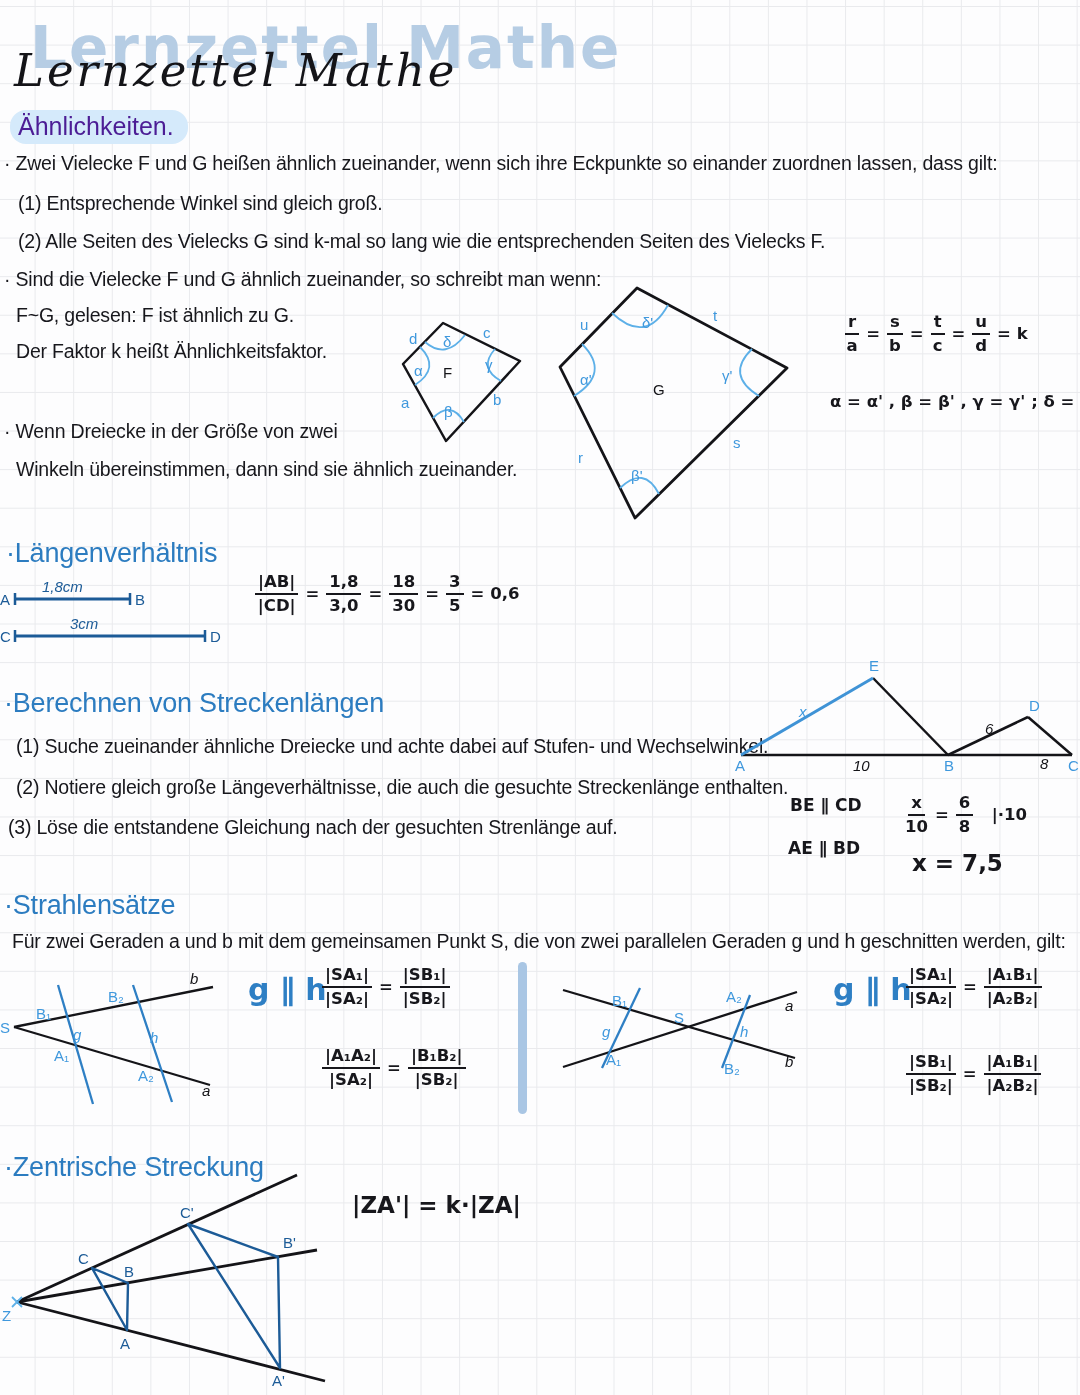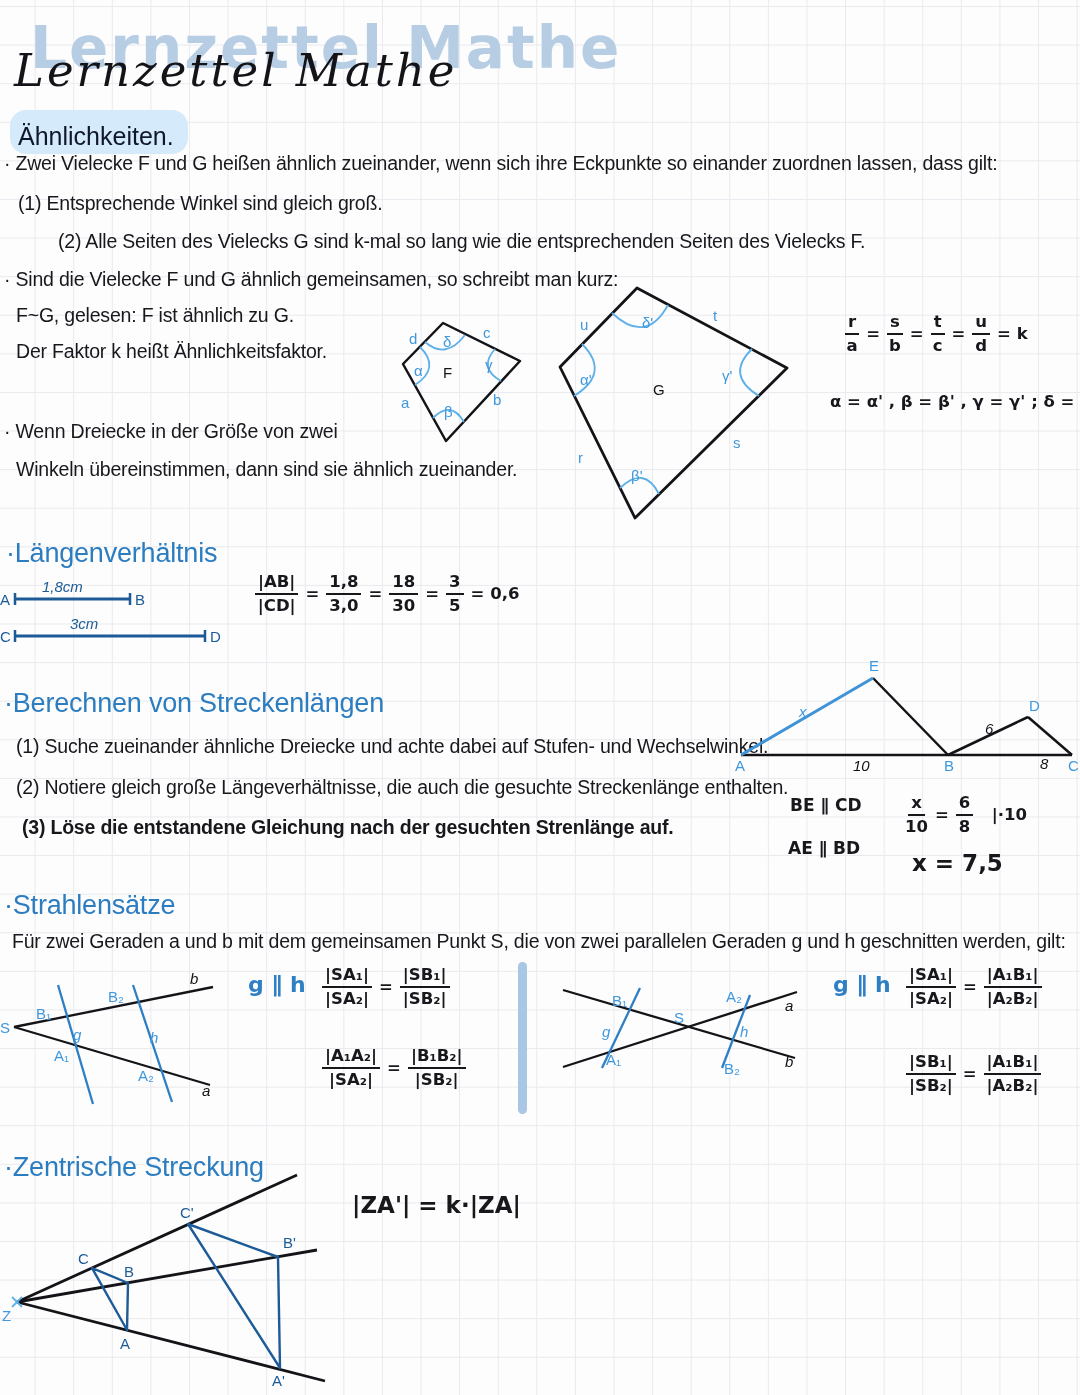--- a/index.html
+++ b/index.html
@@ -10,49 +10,49 @@
       linear-gradient(#e9eaed 1px, transparent 1px),
       linear-gradient(90deg,#e9eaed 1px, transparent 1px);
     background-size:38.6px 38.6px;
     background-position:-4px 6px;
     font-family:"Liberation Sans",sans-serif;
   }
   .hw{position:absolute;font-size:19.5px;color:#17171c;letter-spacing:-0.2px;white-space:nowrap;}
   .sec-h{position:absolute;font-size:27px;color:#2c7cc0;letter-spacing:-0.2px;white-space:nowrap;text-align:center;}
   .title-echo{position:absolute;font-family:"DejaVu Sans",sans-serif;font-weight:bold;font-size:58px;color:#b6cde4;letter-spacing:2px;white-space:nowrap;}
   .title-main{position:absolute;font-family:"DejaVu Serif",serif;font-style:italic;font-size:45px;color:#141418;letter-spacing:3px;white-space:nowrap;}
-  .hl-h{position:absolute;font-size:25px;color:#0f172a;background:#d5eafb;padding:12px 14px 3px 8px;border-radius:16px;white-space:nowrap;}
+  .hl-h{position:absolute;font-size:25px;color:#4c1d95;background:#d5eafb;padding:2px 14px 3px 8px;border-radius:16px;white-space:nowrap;}
   .formula{position:absolute;display:flex;align-items:center;color:#17171c;
     font-family:"DejaVu Sans",sans-serif;font-size:16.5px;font-weight:600;white-space:nowrap;}
   .frac{display:inline-flex;flex-direction:column;align-items:center;line-height:1.2;}
   .frac .num{border-bottom:2px solid currentColor;padding:0 3px 1px;}
   .frac .den{padding-top:1px;}
   .fx{margin:0 7px;white-space:pre;}
   .cond{position:absolute;font-family:"DejaVu Sans",sans-serif;font-size:17px;font-weight:600;color:#17171c;white-space:nowrap;}
-  .gh{position:absolute;font-family:"DejaVu Sans",sans-serif;font-size:22px;font-weight:600;color:#2e7fc4;white-space:nowrap;}
+  .gh{position:absolute;font-family:"DejaVu Sans",sans-serif;font-size:30px;font-weight:600;color:#2e7fc4;white-space:nowrap;}
   .divider{position:absolute;width:9px;height:152px;background:#a9c6e4;border-radius:5px;}
   svg{position:absolute;overflow:visible;}
   svg text{font-family:"Liberation Sans",sans-serif;}
   .tb{fill:#3f98dd;font-size:15px;}
   .tn{fill:#1c5b97;font-size:15px;}
   .tk{fill:#141418;font-size:15px;}
 </style>
 </head>
 <body>
 
 <div class="page">
 
   <div class="title-echo" style="left:30px;top:14px;">Lernzettel Mathe</div>
   <div class="title-main" style="left:14px;top:44px;">Lernzettel Mathe</div>
 
   <div class="hl-h" style="left:10px;top:110px;">Ähnlichkeiten.</div>
   <div class="hw" style="left:4px;top:152px;">· Zwei Vielecke F und G heißen ähnlich zueinander, wenn sich ihre Eckpunkte so einander zuordnen lassen, dass gilt:</div>
   <div class="hw" style="left:18px;top:192px;">(1) Entsprechende Winkel sind gleich groß.</div>
-  <div class="hw" style="left:18px;top:230px;margin-left:40px;">(2) Alle Seiten des Vielecks G sind k-mal so lang wie die entsprechenden Seiten des Vielecks F.</div>
-  <div class="hw" style="left:4px;top:268px;">· Sind die Vielecke F und G ähnlich gemeinsamen, so schreibt man kurz:</div>
+  <div class="hw" style="left:18px;top:230px;">(2) Alle Seiten des Vielecks G sind k-mal so lang wie die entsprechenden Seiten des Vielecks F.</div>
+  <div class="hw" style="left:4px;top:268px;">· Sind die Vielecke F und G ähnlich zueinander, so schreibt man wenn:</div>
   <div class="hw" style="left:16px;top:340px;">Der Faktor k heißt Ähnlichkeitsfaktor.</div>
   <div class="hw" style="left:16px;top:304px;">F~G, gelesen: F ist ähnlich zu G.</div>
   <div class="hw" style="left:4px;top:420px;">· Wenn Dreiecke in der Größe von zwei</div>
   <div class="hw" style="left:16px;top:458px;">Winkeln übereinstimmen, dann sind sie ähnlich zueinander.</div>
 
   <svg style="left:393px;top:310px;" width="140" height="140" viewBox="0 0 140 140">
     <polygon points="50,13 127,51 53,131 10,54" fill="none" stroke="#141418" stroke-width="2.5" stroke-linejoin="round"></polygon>
     <path d="M32,32 Q53,50 72,25" fill="none" stroke="#5db0e8" stroke-width="1.8"></path>
     <path d="M102,39 Q85,58 108,71" fill="none" stroke="#5db0e8" stroke-width="1.8"></path>
     <path d="M40,108 Q58,90 71,112" fill="none" stroke="#5db0e8" stroke-width="1.8"></path>
@@ -145,21 +145,21 @@
       <span class="frac">
         <span class="num">3</span>
         <span class="den">5</span>
       </span>
       <span class="fx">= 0,6</span>
     </div>
 
   <div class="sec-h" style="left:4px;top:688px;">·Berechnen von Streckenlängen</div>
   <div class="hw" style="left:16px;top:735px;">(1) Suche zueinander ähnliche Dreiecke und achte dabei auf Stufen- und Wechselwinkel.</div>
   <div class="hw" style="left:16px;top:776px;">(2) Notiere gleich große Längeverhältnisse, die auch die gesuchte Streckenlänge enthalten.</div>
-  <div class="hw" style="left:22px;top:816px;font-weight:bold;">(3) Löse die entstandene Gleichung nach der gesuchten Strenlänge auf.</div>
+  <div class="hw" style="left:8px;top:816px;">(3) Löse die entstandene Gleichung nach der gesuchten Strenlänge auf.</div>
 
   <svg style="left:735px;top:655px;" width="345" height="120" viewBox="0 0 345 120">
     <line x1="6" y1="100" x2="337" y2="100" stroke="#141418" stroke-width="2.5"></line>
     <line x1="138" y1="23" x2="213" y2="100" stroke="#141418" stroke-width="2.5"></line>
     <line x1="213" y1="100" x2="293" y2="62" stroke="#141418" stroke-width="2.5"></line>
     <line x1="293" y1="62" x2="337" y2="100" stroke="#141418" stroke-width="2.5"></line>
     <line x1="6" y1="100" x2="138" y2="23" stroke="#3f93d6" stroke-width="3"></line>
     <text class="tb" x="0" y="116">A</text>
     <text class="tb" x="134" y="16">E</text>
     <text class="tb" x="209" y="116">B</text>

